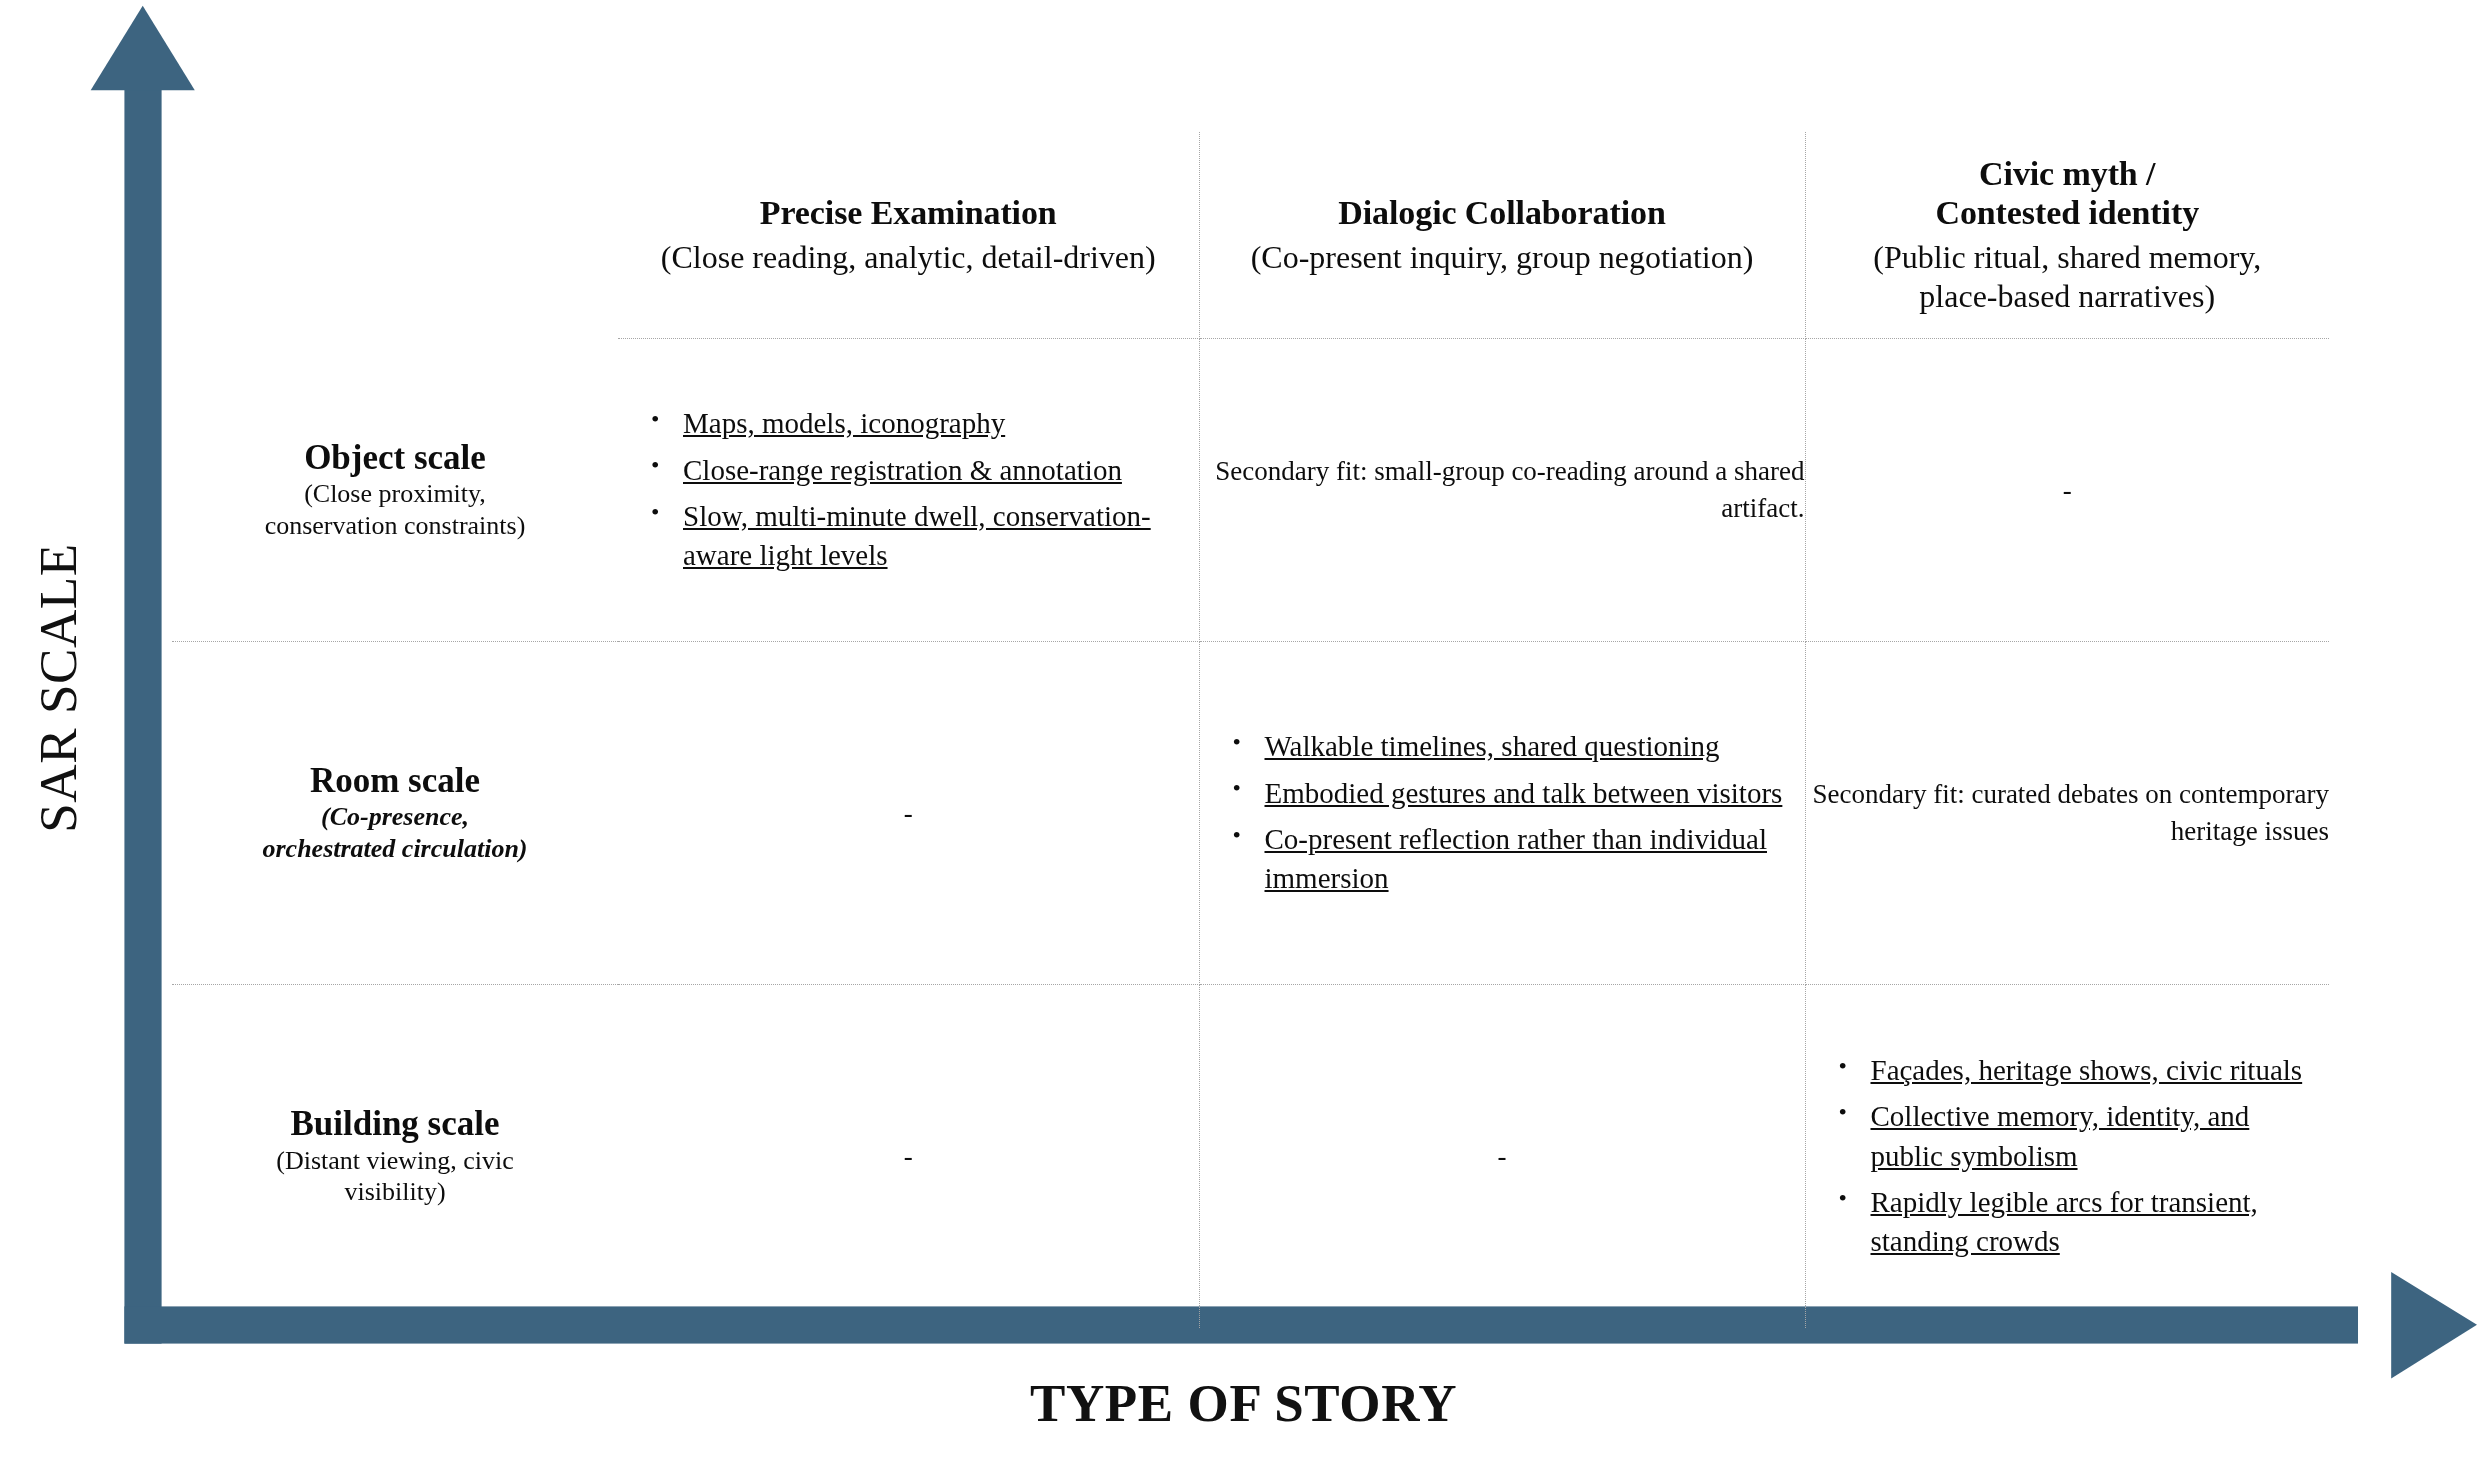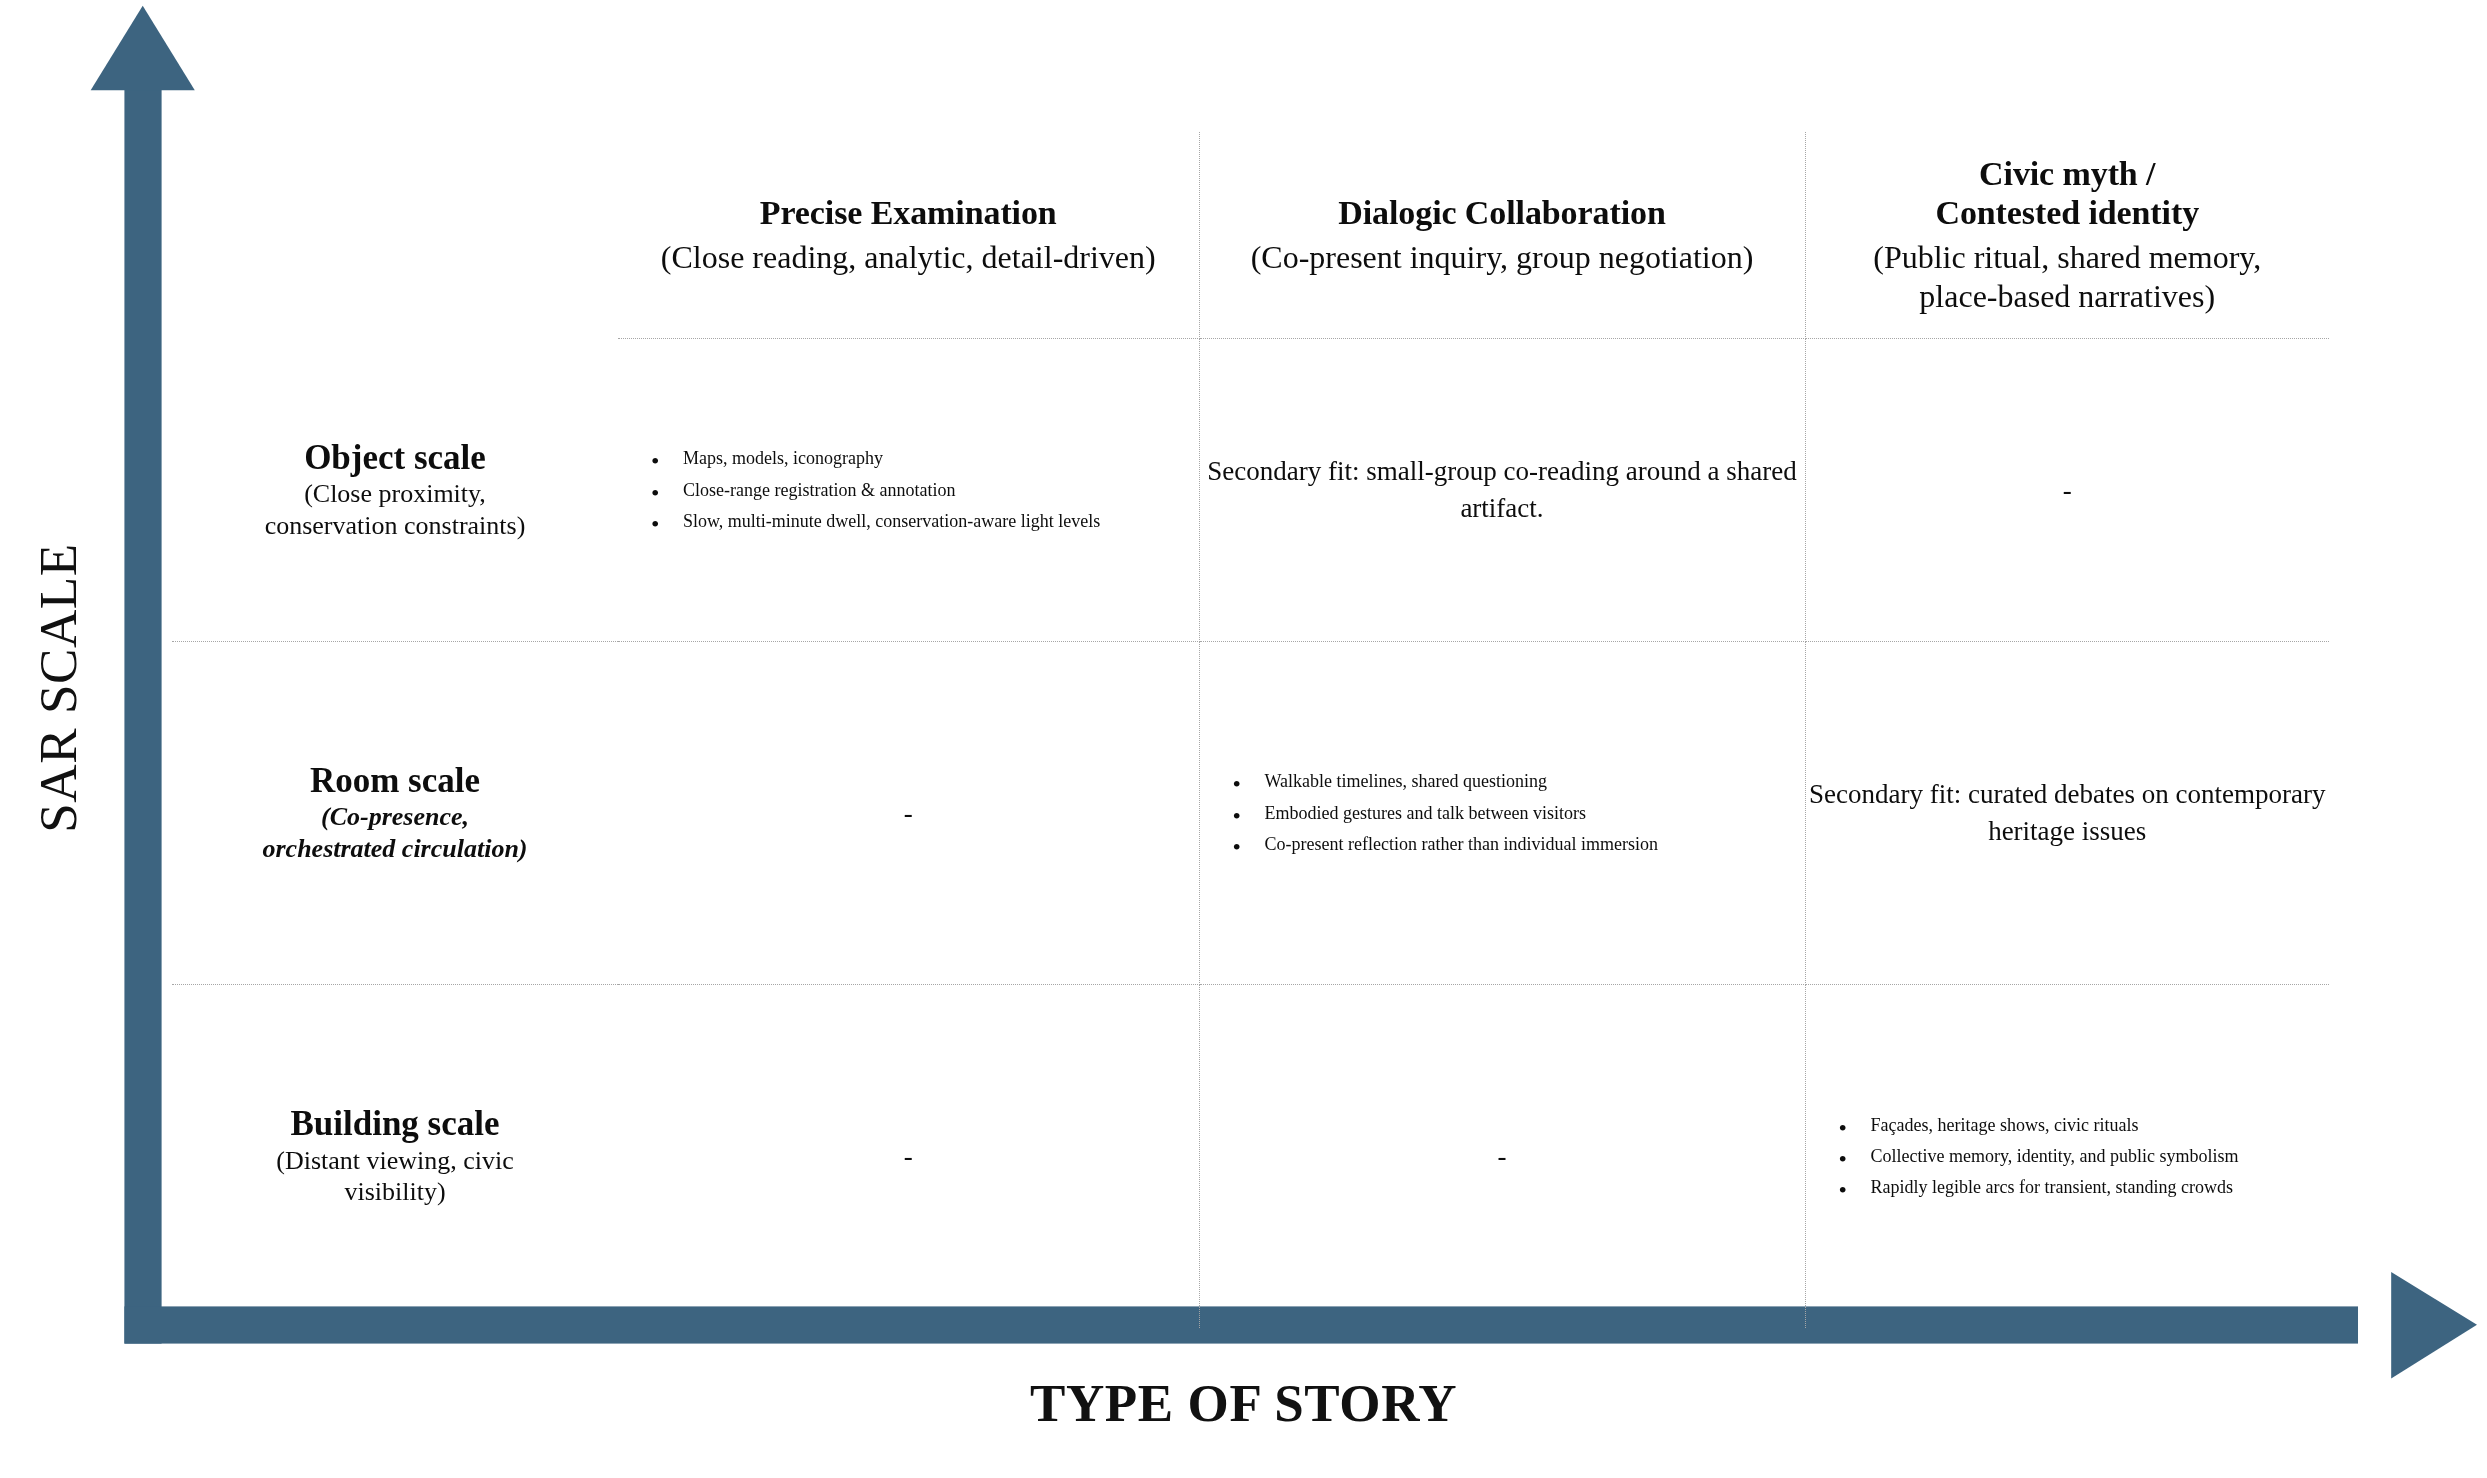--- a/index.html
+++ b/index.html
@@ -112,37 +112,38 @@
   }
   .rowhead-sub.bold { font-weight: bold; font-style: italic; }
 
   
   .cell {
     padding: 17px 19.5px;
     font-size: 27px;
     line-height: 1.36;
   }
   .cell-center {
-    text-align: center;
+    text-align: right;
   }
   .cell-dash {
     text-align: center;
     font-size: 27px;
   }
   ul.bullets {
     margin: 0;
     padding: 0 0 0 33px;
     list-style: none;
   }
   ul.bullets > li {
     position: relative;
     margin: 0 0 6.9px 0;
     padding-left: 32px;
-    font-size: 18px;
+    font-size: 29px;
     line-height: 1.36;
+    text-decoration: underline;
   }
   ul.bullets > li:last-child { margin-bottom: 0; }
   ul.bullets > li::before {
     content: "\2022";
     position: absolute;
     left: 0;
     top: -1.1px;
     font-size: 24px;
     line-height: 1.36;
   }

